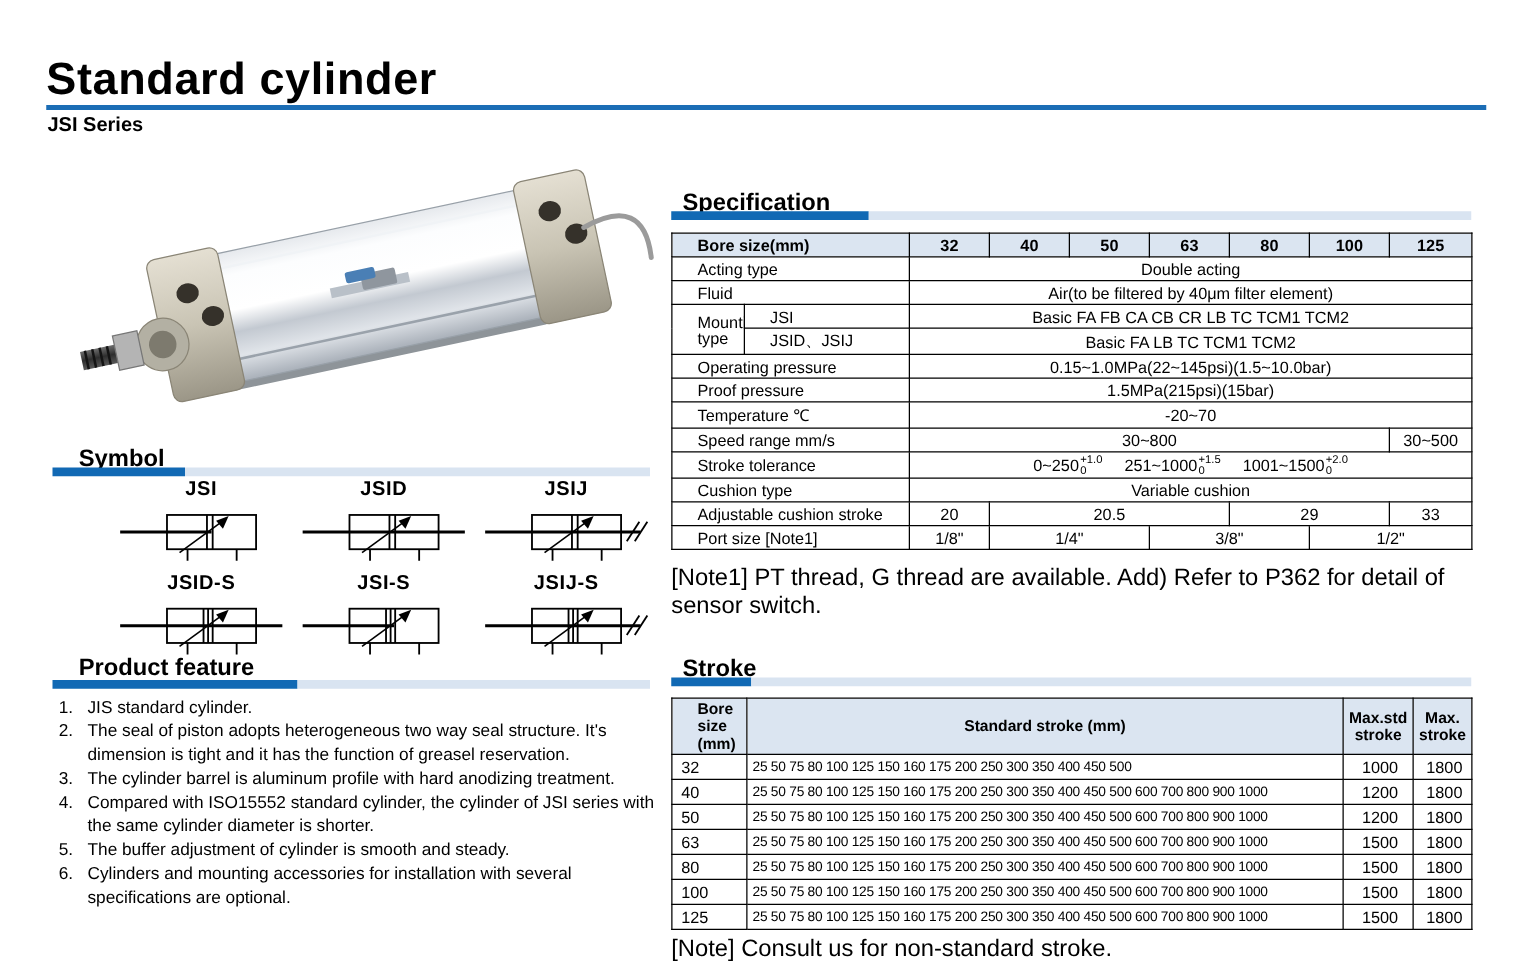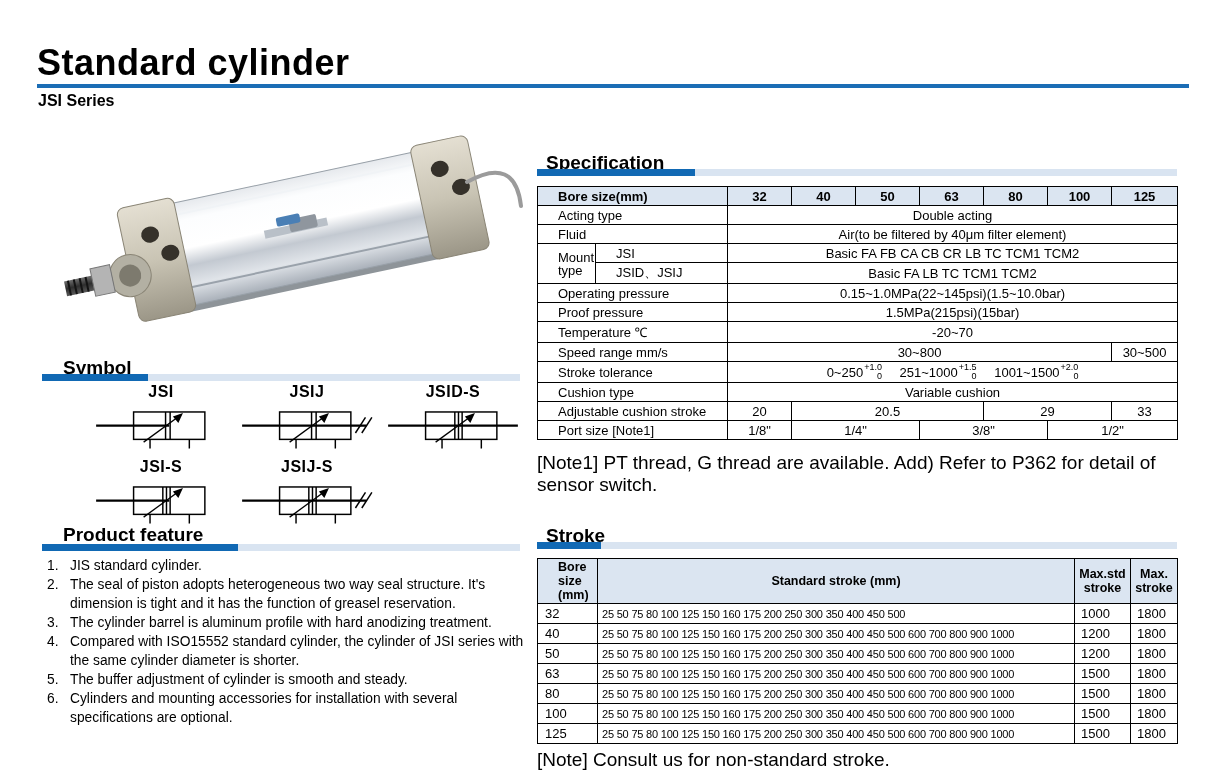--- a/index.html
+++ b/index.html
@@ -28,29 +28,29 @@
        text-align:center; vertical-align:middle; overflow:hidden; white-space:nowrap; }
   td.lbl { text-align:left; padding-left:20px; }
   .hdr td { background:#dbe5f1; font-weight:bold; }
 
   .spec-wrap   { left:537px; top:186px; width:640px; }
   .stroke-wrap { left:537px; top:558px; width:640px; }
 
   
   .tolgrp { display:inline-flex; align-items:center; margin:0 7px; }
   .stack { display:inline-flex; flex-direction:column; justify-content:center;
-           font-size:9px; line-height:9px; text-align:right; margin-left:1px; }
+           font-size:9px; line-height:9px; text-align:left; margin-left:1px; }
 
   
   td.wrap { white-space:normal; line-height:13px; }
 
   
   .stroke-wrap td.strokes { text-align:left; font-size:11px; letter-spacing:-0.2px; padding-left:4px; }
   .stroke-wrap td.bore { text-align:left; padding-left:7px; }
-  .stroke-wrap td.maxv { text-align:left; padding-left:6px; }
+  .stroke-wrap td.maxv { text-align:center; padding-left:6px; }
   .stroke-wrap .hdr td { font-size:12.5px; line-height:14px; height:37px; white-space:normal; }
   .stroke-wrap .hdr td.lbl { font-size:12.5px; }
   .stroke-wrap td { height:20px; }
 
   .note-line { font-size:19px; }
 
   
   .feature-list { left:47px; top:556px; width:486px; font-size:13.8px; line-height:19px; }
   .feature-item { display:flex; }
   .feature-item .num { width:23px; flex:0 0 23px; }
@@ -136,20 +136,33 @@
       <line x1="4" y1="27" x2="84" y2="27" stroke="#000" stroke-width="2.6"></line>
       <line x1="80" y1="12" x2="80" y2="42" stroke="#000" stroke-width="1.6"></line>
       <line x1="85" y1="12" x2="85" y2="42" stroke="#000" stroke-width="1.6"></line>
       <line x1="56" y1="45" x2="97" y2="15" stroke="#000" stroke-width="1.4"></line>
       <polygon points="99,13 88,17 94,24" fill="#000"></polygon>
       <line x1="63" y1="42" x2="63" y2="52" stroke="#000" stroke-width="1.6"></line>
       <line x1="106" y1="42" x2="106" y2="52" stroke="#000" stroke-width="1.6"></line>
     </svg>
   </div>
 
+  <div class="symbol-cell">
+    <div class="sym-label">JSID</div>
+    <svg viewBox="0 0 150 58" width="138" height="53">
+      <rect x="45" y="12" width="78" height="30" fill="none" stroke="#000" stroke-width="1.6"></rect>
+      <line x1="4" y1="27" x2="146" y2="27" stroke="#000" stroke-width="2.6"></line>
+      <line x1="80" y1="12" x2="80" y2="42" stroke="#000" stroke-width="1.6"></line>
+      <line x1="85" y1="12" x2="85" y2="42" stroke="#000" stroke-width="1.6"></line>
+      <line x1="56" y1="45" x2="97" y2="15" stroke="#000" stroke-width="1.4"></line>
+      <polygon points="99,13 88,17 94,24" fill="#000"></polygon>
+      <line x1="63" y1="42" x2="63" y2="52" stroke="#000" stroke-width="1.6"></line>
+      <line x1="106" y1="42" x2="106" y2="52" stroke="#000" stroke-width="1.6"></line>
+    </svg>
+  </div>
 
   <div class="symbol-cell">
     <div class="sym-label">JSIJ</div>
     <svg viewBox="0 0 150 58" width="138" height="53">
       <rect x="45" y="12" width="78" height="30" fill="none" stroke="#000" stroke-width="1.6"></rect>
       <line x1="4" y1="27" x2="140" y2="27" stroke="#000" stroke-width="2.6"></line>
       <line x1="80" y1="12" x2="80" y2="42" stroke="#000" stroke-width="1.6"></line>
       <line x1="85" y1="12" x2="85" y2="42" stroke="#000" stroke-width="1.6"></line>
       <line x1="56" y1="45" x2="97" y2="15" stroke="#000" stroke-width="1.4"></line>
       <polygon points="99,13 88,17 94,24" fill="#000"></polygon>

